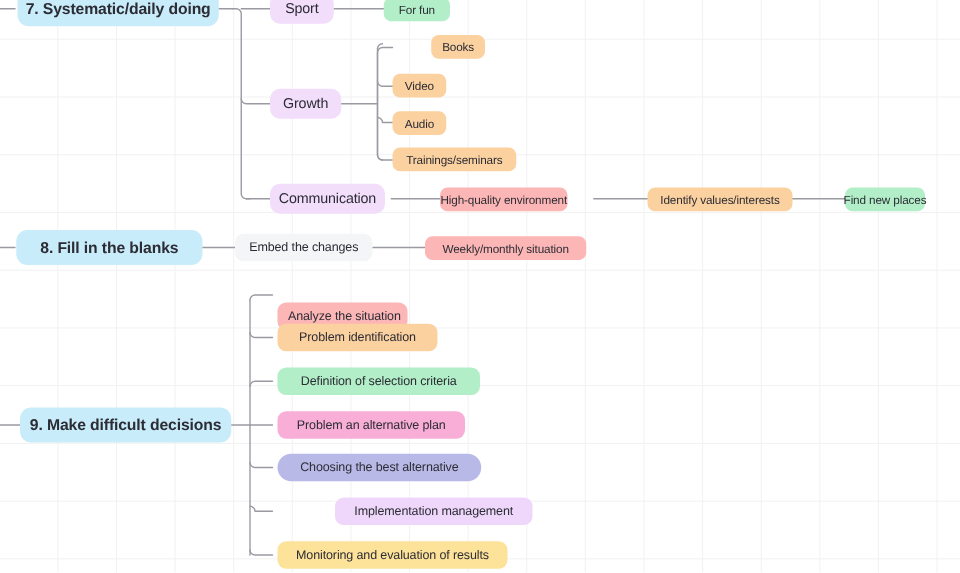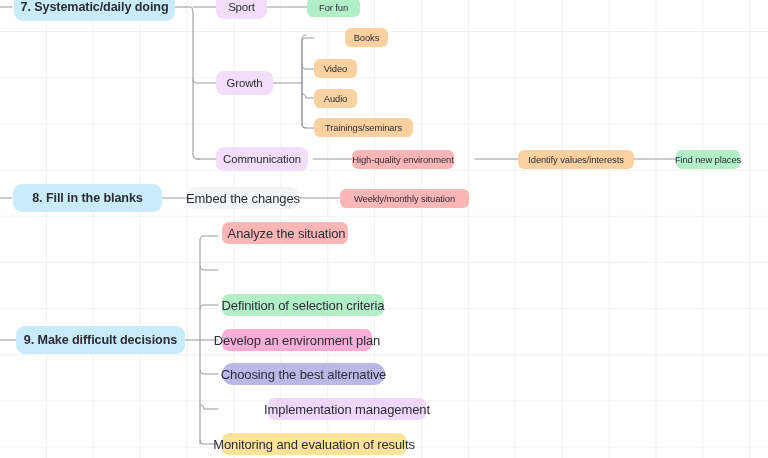--- a/index.html
+++ b/index.html
@@ -60,21 +60,21 @@
   }
   .n-leaf {
     height: 19px;
     font-size: 9.4px;
     font-weight: 400;
     border-radius: 6px;
     padding: 0 9px;
   }
   .n-item {
     height: 22px;
-    font-size: 13px;
+    font-size: 10px;
     font-weight: 400;
     border-radius: 7px;
     padding: 0 10px;
   }
 
   
   .c-blue   { background: #c9ecfa; }
   .c-violet { background: #f2ddfb; }
   .c-green  { background: #b2efc8; }
   .c-orange { background: #fbd1a0; }
@@ -163,26 +163,27 @@
   <div class="node n-leaf c-red" style="left:352px; top:150px; width:102px;">High-quality environment</div>
 
   <div class="node n-leaf c-orange" style="left:518px; top:150px; width:116px;">Identify values/interests</div>
 
   <div class="node n-leaf c-green" style="left:676px; top:150px; width:64px;">Find new places</div>
 
   <div class="node n-item c-white" style="left:188px; top:187px; width:110px;">Embed the changes</div>
 
   <div class="node n-leaf c-red" style="left:340px; top:189px; width:129px;">Weekly/monthly situation</div>
 
-  <div class="node n-item c-red" style="left:222px; top:222px; width:126px;padding-left:13px;">Analyze the situation</div>
+  <div class="node n-item c-red" style="left:222px; top:242px; width:104px;padding-left:13px;">Analyze the situation</div>
 
+  <div class="node n-item c-orange" style="left:222px; top:259px; width:128px;">Problem identification</div>
 
   <div class="node n-item c-green" style="left:222px; top:294px; width:162px;">Definition of selection criteria</div>
 
-  <div class="node n-item c-pink" style="left:222px; top:329px; width:150px;">Develop an environment plan</div>
+  <div class="node n-item c-pink" style="left:222px; top:329px; width:150px;">Problem an alternative plan</div>
 
   <div class="node n-item c-periw" style="left:222px; top:363px; width:163px;border-radius:11px;">Choosing the best alternative</div>
 
   <div class="node n-item c-lav" style="left:222px; top:398px; width:158px;margin-left:46px;">Implementation management</div>
 
   <div class="node n-item c-yellow" style="left:222px; top:433px; width:184px;">Monitoring and evaluation of results</div>
 
 </div>
 
 </body></html>

